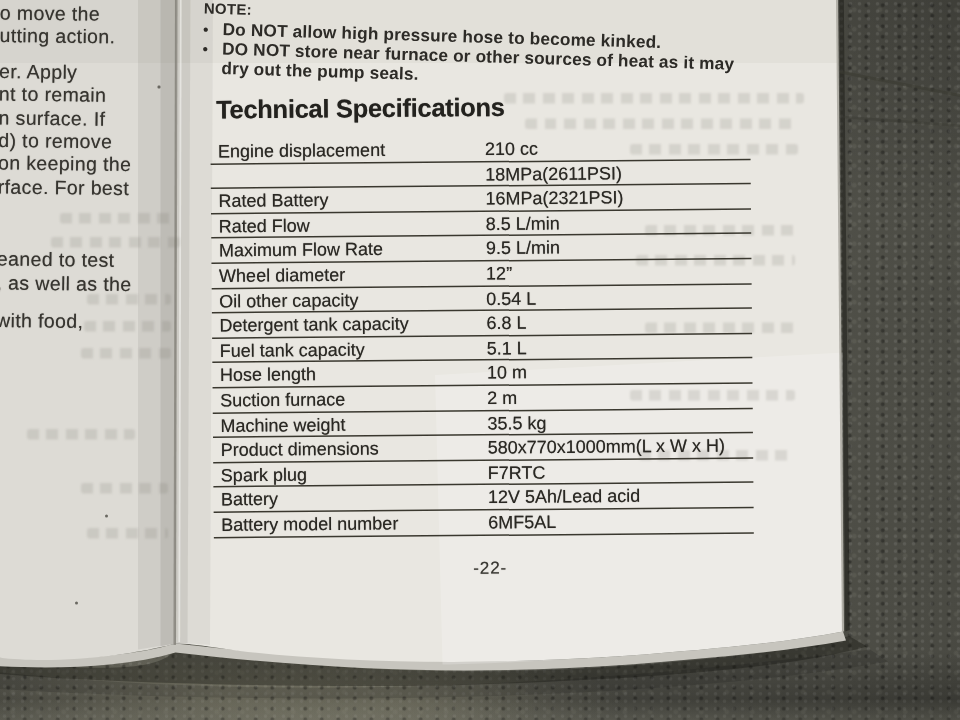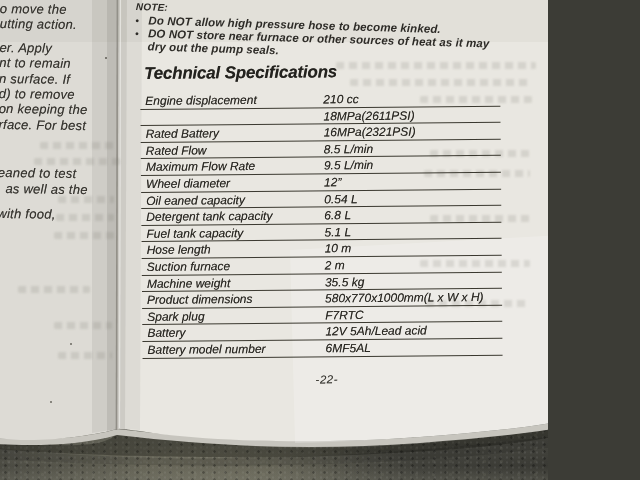--- a/index.html
+++ b/index.html
@@ -1,18 +1,18 @@
 <!DOCTYPE html>
 <html><head>
 <meta charset="utf-8">
 <style>
   html,body{margin:0;padding:0;background:#3c3c36;}
-  .scene{position:relative;width:548px;height:480px;overflow:hidden;
+  .scene{position:relative;width:640px;height:480px;overflow:hidden;
          font-family:"Liberation Sans",sans-serif;
-         box-shadow:inset 0 0 70px rgba(0,0,0,.15);font-style:italic;}
+         box-shadow:inset 0 0 70px rgba(0,0,0,.15);}
   
   .concrete{position:absolute;inset:0;background-color:#53544c;
     background-image:
       radial-gradient(circle, rgba(255,255,255,.09) 0 .8px, transparent 1.5px),
       radial-gradient(circle, rgba(0,0,0,.30) 0 .9px, transparent 1.6px),
       radial-gradient(circle, rgba(230,230,210,.07) 0 1.2px, transparent 2px),
       radial-gradient(300px 58px at 150px 464px, rgba(168,165,140,.55), transparent 72%),
       radial-gradient(210px 42px at 265px 468px, rgba(158,155,132,.45), transparent 72%),
       radial-gradient(420px 240px at 660px -20px, rgba(0,0,0,.22), transparent 70%),
       linear-gradient(100deg,#4d4d46 0%,#585850 55%,#494942 100%);
@@ -176,21 +176,21 @@
       </div>
         <div class="srow">
         <div class="scell label">Maximum Flow Rate</div>
         <div class="scell value">9.5 L/min</div>
       </div>
         <div class="srow">
         <div class="scell label">Wheel diameter</div>
         <div class="scell value">12”</div>
       </div>
         <div class="srow">
-        <div class="scell label">Oil eaned capacity</div>
+        <div class="scell label">Oil other capacity</div>
         <div class="scell value">0.54 L</div>
       </div>
         <div class="srow">
         <div class="scell label">Detergent tank capacity</div>
         <div class="scell value">6.8 L</div>
       </div>
         <div class="srow">
         <div class="scell label">Fuel tank capacity</div>
         <div class="scell value">5.1 L</div>
       </div>

